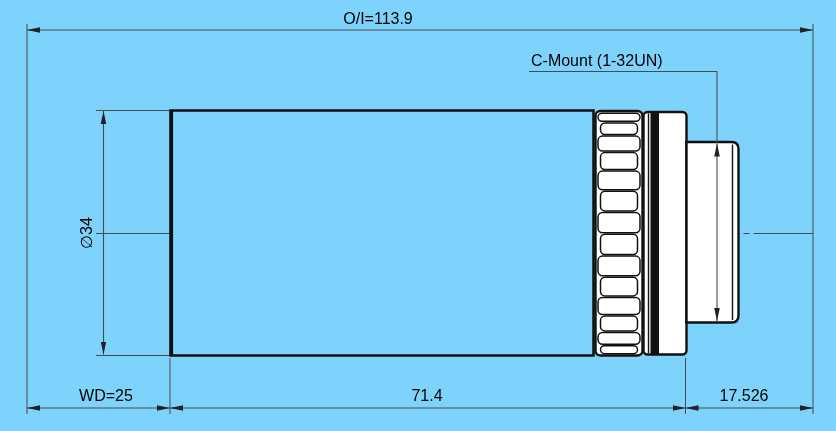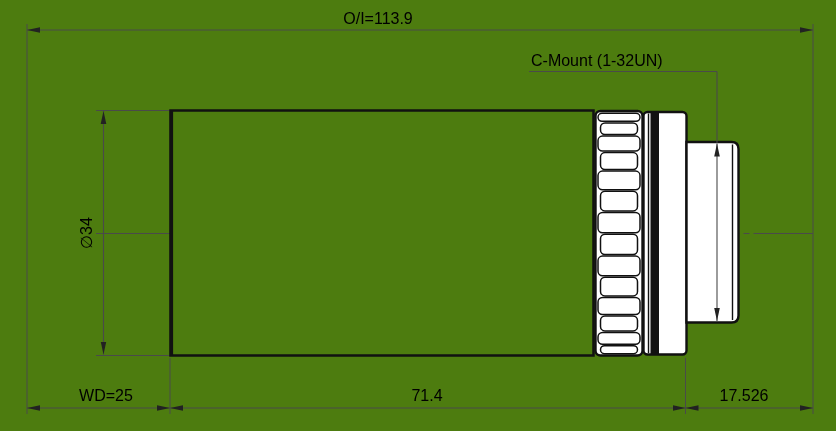--- a/index.html
+++ b/index.html
@@ -4,21 +4,21 @@
 <style>
   html, body {
     margin: 0;
     padding: 0;
     background: #ffffff;
   }
   .canvas {
     position: relative;
     width: 836px;
     height: 431px;
-    background: #4d7c0f;
+    background: #7dd3fc;
     overflow: hidden;
   }
   svg text {
     font-family: "Liberation Sans", "DejaVu Sans", sans-serif;
     font-size: 16px;
     fill: #000000;
   }
   .outline {
     fill: none;
     stroke: #111111;

